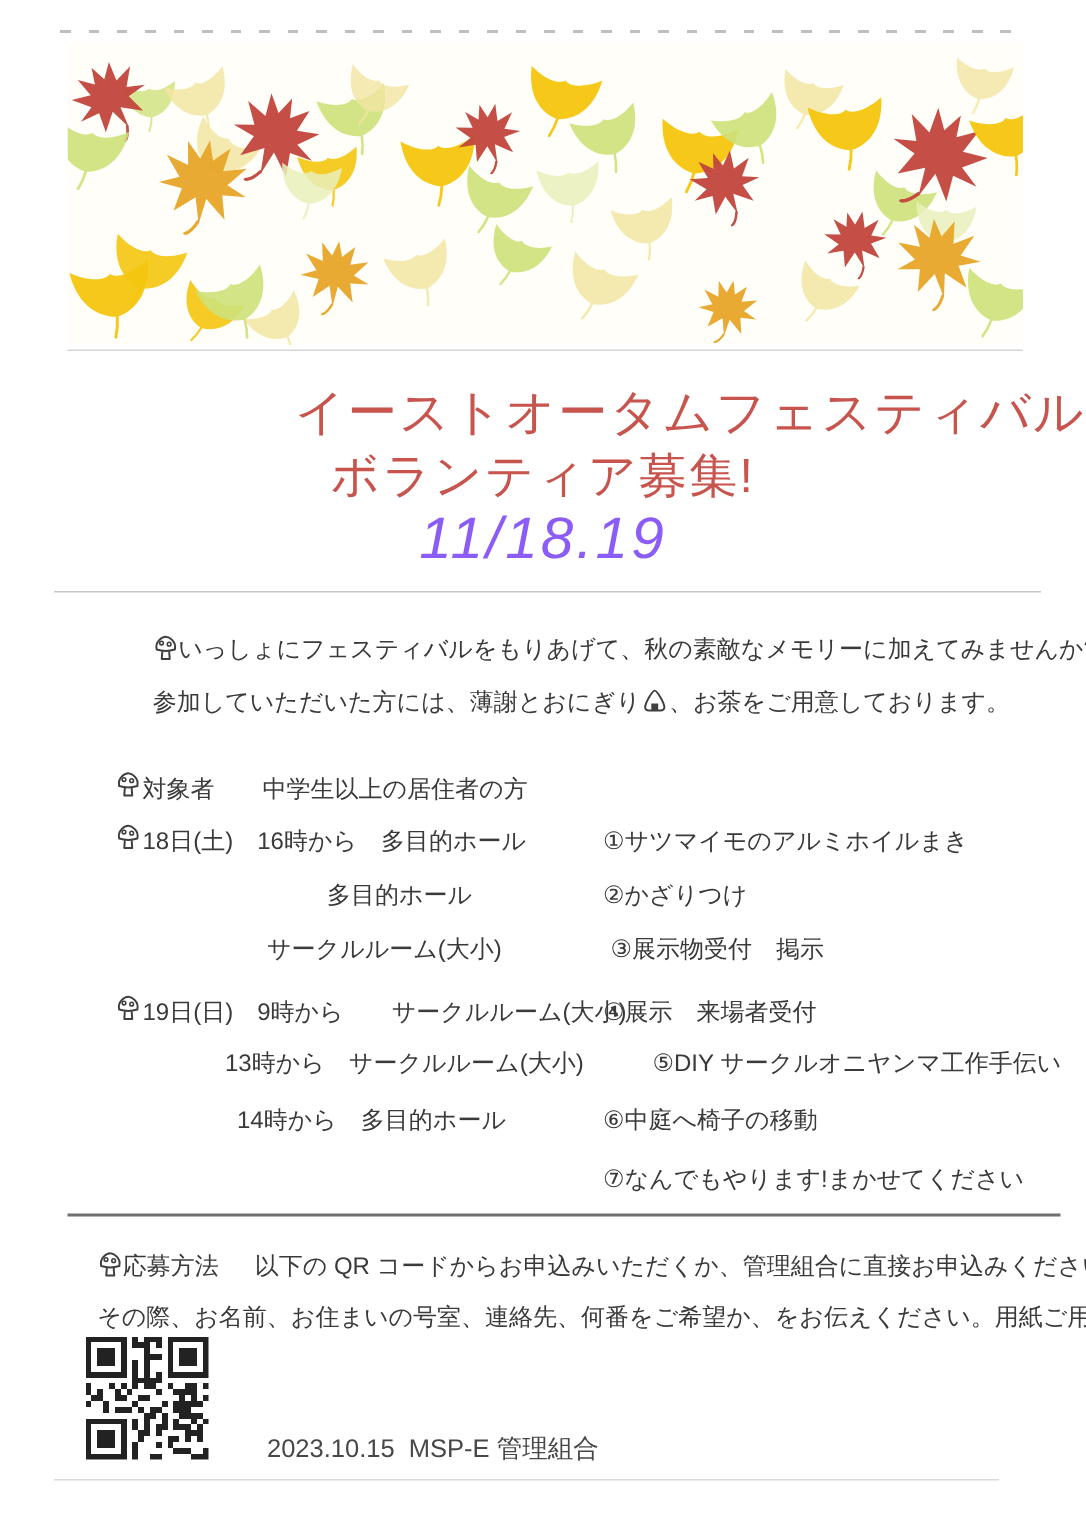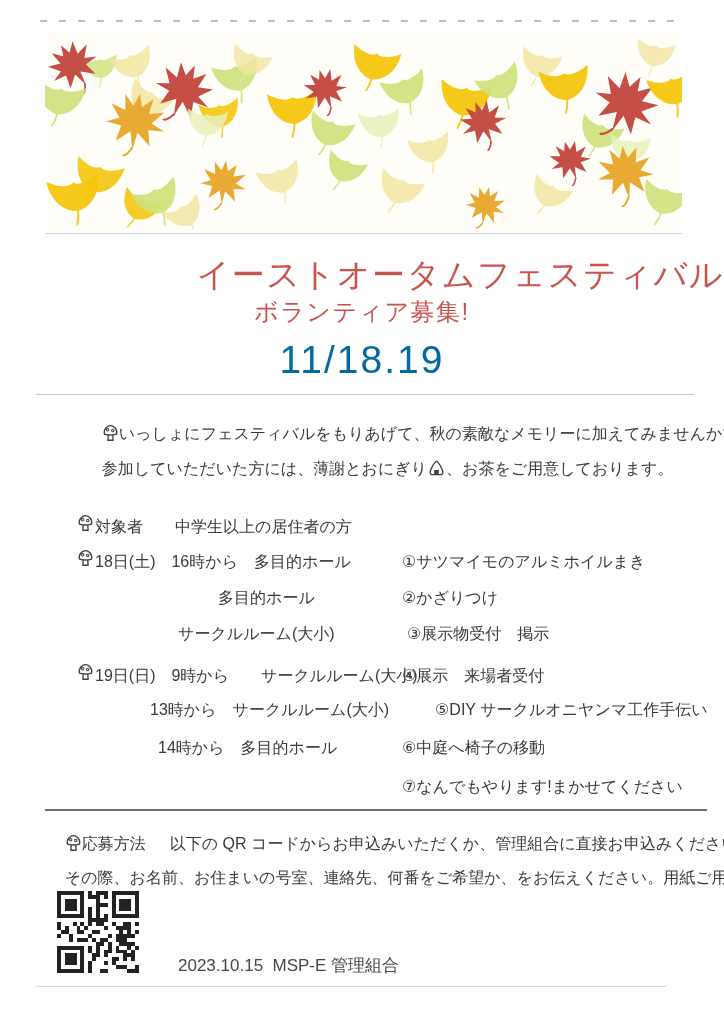--- a/index.html
+++ b/index.html
@@ -17,21 +17,21 @@
   .banner{
     position:absolute;left:45px;top:28px;width:637px;height:202px;
     background:#fffef8;overflow:hidden;
   }
   .banner svg{display:block;}
   .title-line{
     position:absolute;left:0;width:100%;text-align:center;
     letter-spacing:1.5px;white-space:pre;
   }
   .t1{top:253px;font-size:33px;}
-  .t2{top:296px;font-size:24px;}
+  .t2{top:296px;font-size:32px;}
   .t3{top:338px;font-size:39px;letter-spacing:2px;}
   .bodytext{font-size:16px;line-height:22px;white-space:pre;}
   .para{position:absolute;left:84px;}
   .icon{display:inline-block;vertical-align:-3px;}
   .icon-inline{display:inline-block;vertical-align:-2px;margin:0 2px;}
   .row{position:absolute;left:0;width:712px;height:22px;}
   .row .mush{position:absolute;left:77px;top:0;}
   .row .leftcol{position:absolute;top:2px;}
   .row .task{position:absolute;left:402px;top:2px;}
   .apply-line{position:absolute;left:47px;font-size:16px;white-space:pre;}
@@ -107,21 +107,21 @@
         <use href="#leaf-maple" width="100" height="100" transform="translate(580,145) rotate(-5) scale(0.68) translate(-50,-50)" style="color:#e8a62a" opacity="0.95"></use>
         <use href="#leaf-ginkgo" width="100" height="100" transform="translate(620,170) rotate(15) scale(0.58) translate(-50,-50)" style="color:#cfe27a" opacity="0.9"></use>
         <use href="#leaf-ginkgo" width="100" height="100" transform="translate(505,165) rotate(25) scale(0.5) translate(-50,-50)" style="color:#f3e6a3" opacity="0.85"></use>
         <use href="#leaf-maple" width="100" height="100" transform="translate(440,178) rotate(12) scale(0.48) translate(-50,-50)" style="color:#e8a62a" opacity="0.95"></use>
       </svg>
   </div>
   <div class="hairline" style="left:45px;top:233px;width:637px;background:#d5d5d5;"></div>
 
   <div class="title-line t1" style="color: rgb(200, 84, 78); text-align: right;">イーストオータムフェスティバル</div>
   <div class="title-line t2" style="color: rgb(200, 84, 78);">ボランティア募集!</div>
-  <div class="title-line t3" style="color: #0369a1;">11/18.19</div>
+  <div class="title-line t3" style="color: #8b5cf6; font-style: italic;">11/18.19</div>
 
   <div class="hairline" style="left:36px;top:394px;width:658px;"></div>
 
   <div class="para bodytext" style="top:401px;">
     <span class="icon"><svg width="17" height="18">
           <use href="#mushroom"></use>
         </svg></span><span>いっしょにフェスティバルをもりあげて、秋の素敵なメモリーに加えてみませんか?</span>
   </div>
   <div class="para bodytext" style="top:436px;">
     <span>参加していただいた方には、薄謝とおにぎり</span><span class="icon-inline"><svg width="15" height="16" viewBox="0 0 15 16">

